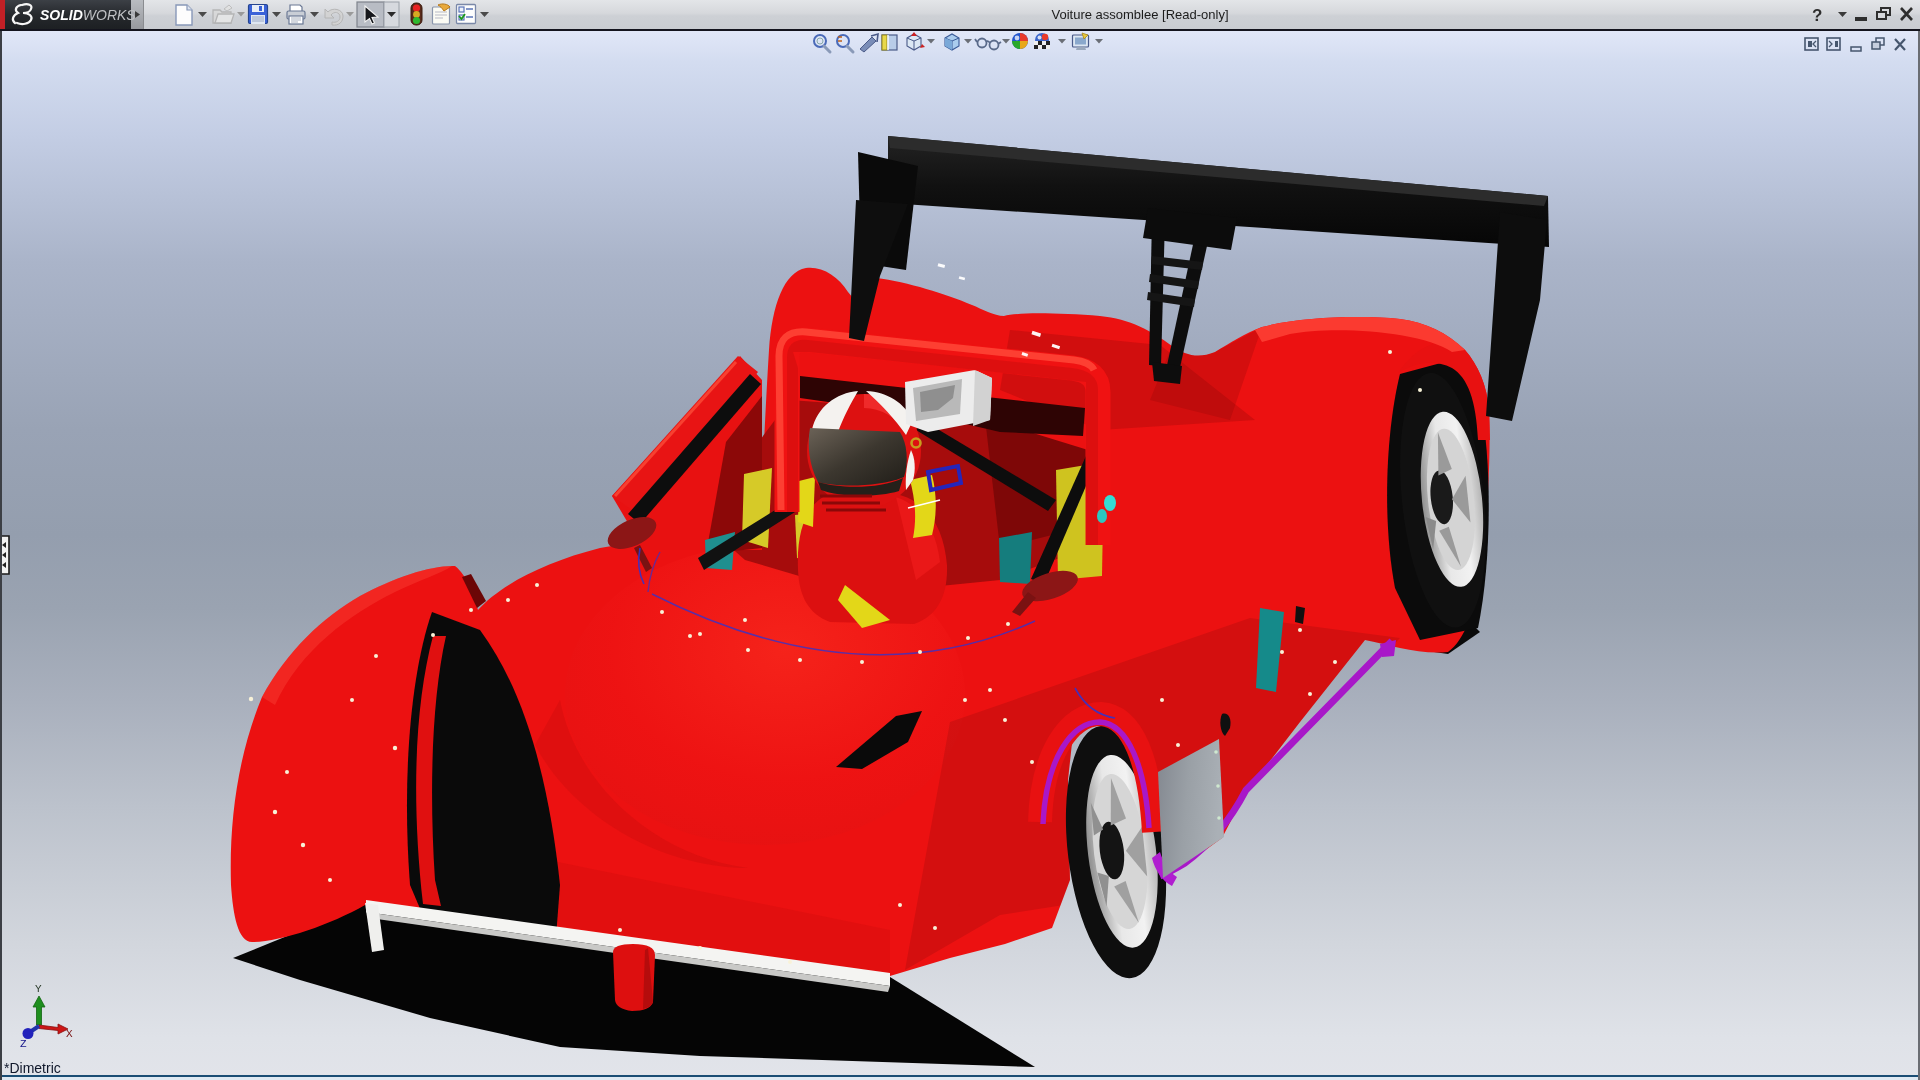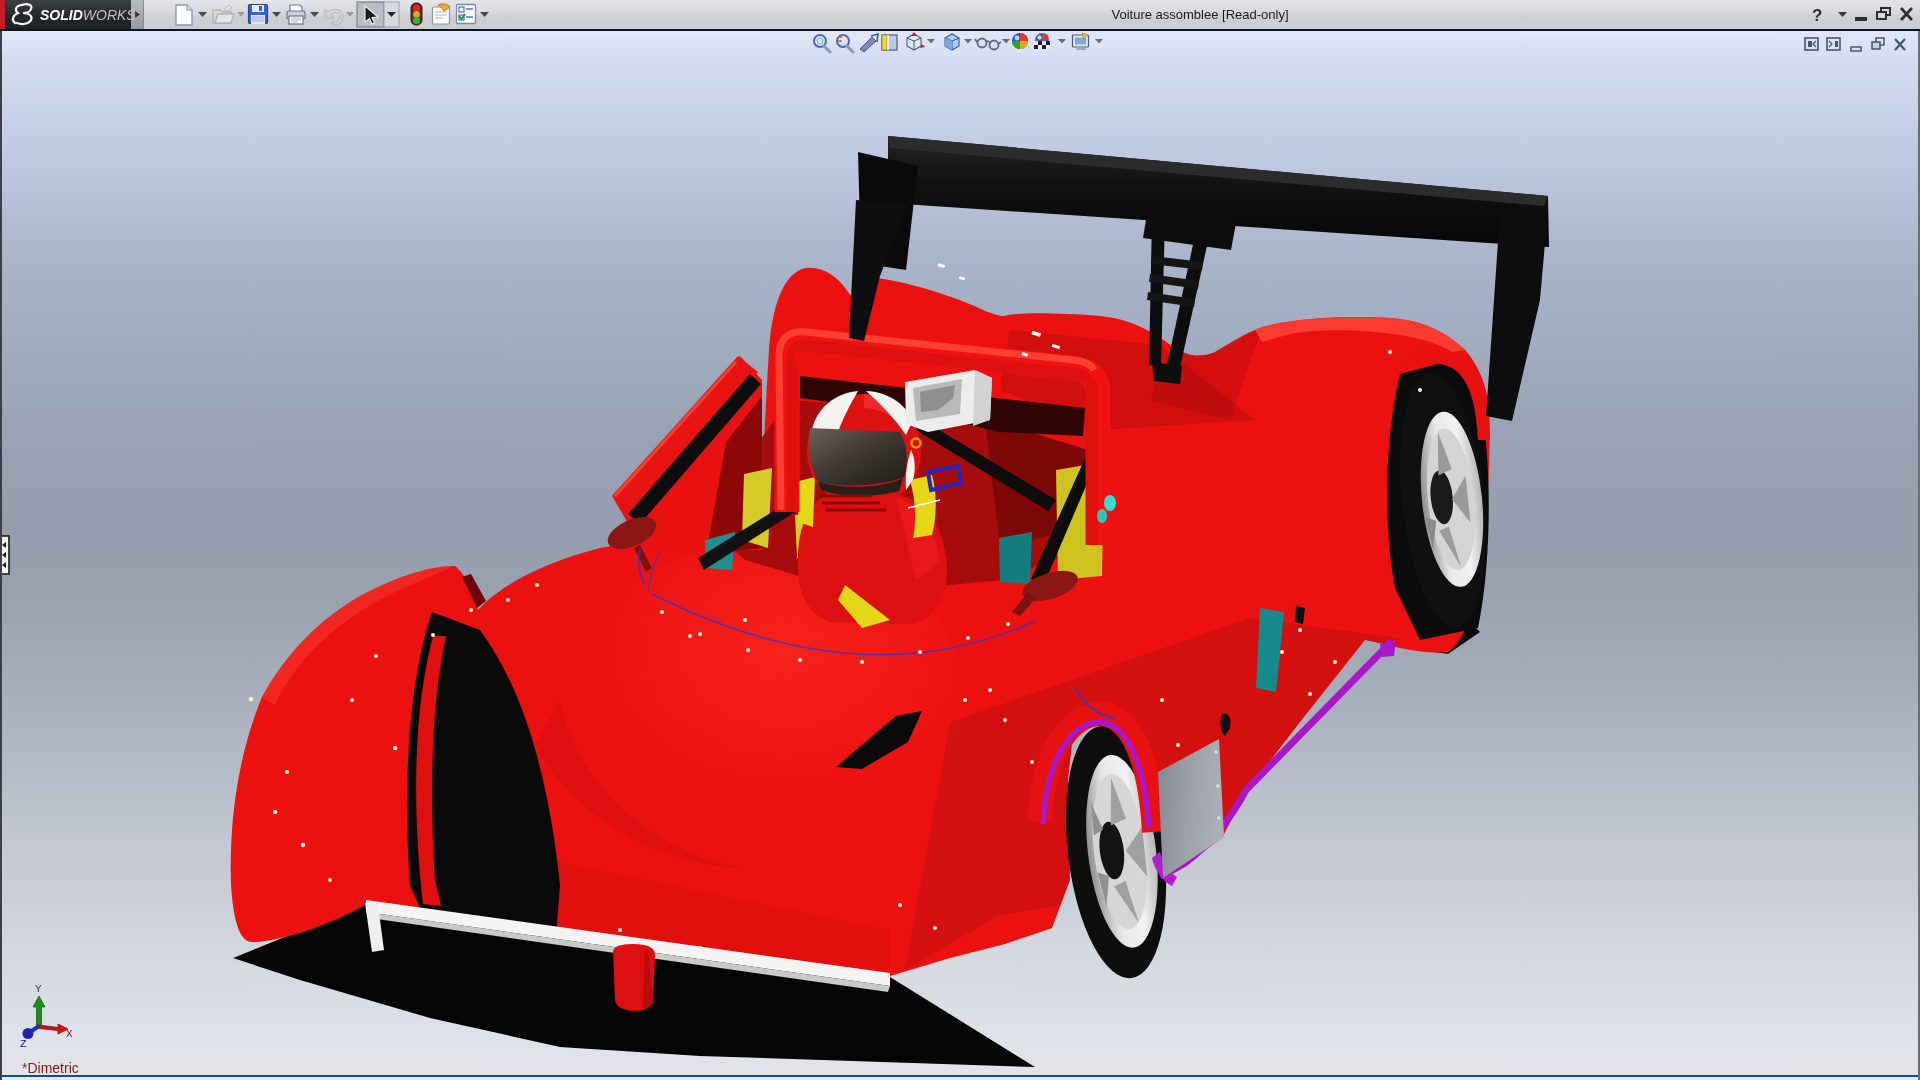--- a/index.html
+++ b/index.html
@@ -3,26 +3,26 @@
 <meta charset="utf-8">
 <style>
 html,body{margin:0;padding:0;width:1920px;height:1080px;overflow:hidden;
 font-family:"Liberation Sans",sans-serif;background:#e2e4ea;}
 #titlebar{position:absolute;top:0;left:0;width:1920px;height:29px;
 background:linear-gradient(180deg,#e3e5e8 0%,#d6d8dc 45%,#cdd0d5 55%,#c9ccd1 100%);z-index:50;}
 #tbline{position:absolute;top:29px;left:0;width:1920px;height:2px;background:#14141e;z-index:51;}
 #redstripe{position:absolute;top:0;left:0;width:5px;height:29px;background:#c32026;z-index:53;}
 #logobox{position:absolute;top:0;left:5px;width:126px;height:29px;background:linear-gradient(180deg,#3c4046 0%,#26292d 50%,#1d2023 100%);z-index:53;}
 #expbtn{position:absolute;top:0;left:131px;width:12px;height:29px;background:linear-gradient(180deg,#b9bcc1,#97999e);border-right:1px solid #8a8c90;z-index:53;}
-#title{position:absolute;top:7px;left:1080px;width:240px;text-align:center;font-size:13px;color:#1c1c1c;z-index:56;}
+#title{position:absolute;top:7px;left:1020px;width:240px;text-align:center;font-size:13px;color:#1c1c1c;z-index:56;}
 #viewport{position:absolute;top:31px;left:0;width:1920px;height:1049px;
 background:linear-gradient(180deg,#e1e7f8 0%,#d3dcf0 3%,#c3cde4 10%,#aab4c9 22%,#99a3b5 38%,#949eae 48%,#9aa3b1 55%,#a9b0bd 64%,#bcc2cc 74%,#d2d6dd 87%,#dfe2e8 96%,#e2e4ea 100%);}
 #carsvg{position:absolute;top:0;left:0;z-index:5;}
 .chrome{position:absolute;z-index:20;}
-#dimetric{position:absolute;left:22px;top:1060px;font-size:14px;color:#7f1d1d;z-index:22;}
+#dimetric{position:absolute;left:4px;top:1060px;font-size:14px;color:#0f172a;z-index:22;}
 #botline{position:absolute;left:0;top:1075px;width:1920px;height:2px;background:#1a4d74;z-index:21;}
 #botlight{position:absolute;left:0;top:1077px;width:1920px;height:3px;background:#dfe9f2;z-index:21;}
 #leftborder{position:absolute;left:0;top:31px;width:2px;height:1049px;background:#3c3f45;z-index:21;}
 #rightborder{position:absolute;left:1918px;top:31px;width:2px;height:1049px;background:#6a6d73;z-index:21;}
 </style>
 </head>
 <body>
 <div id="viewport"></div>
 <svg id="carsvg" width="1920" height="1080" viewBox="0 0 1920 1080">
 <defs>

